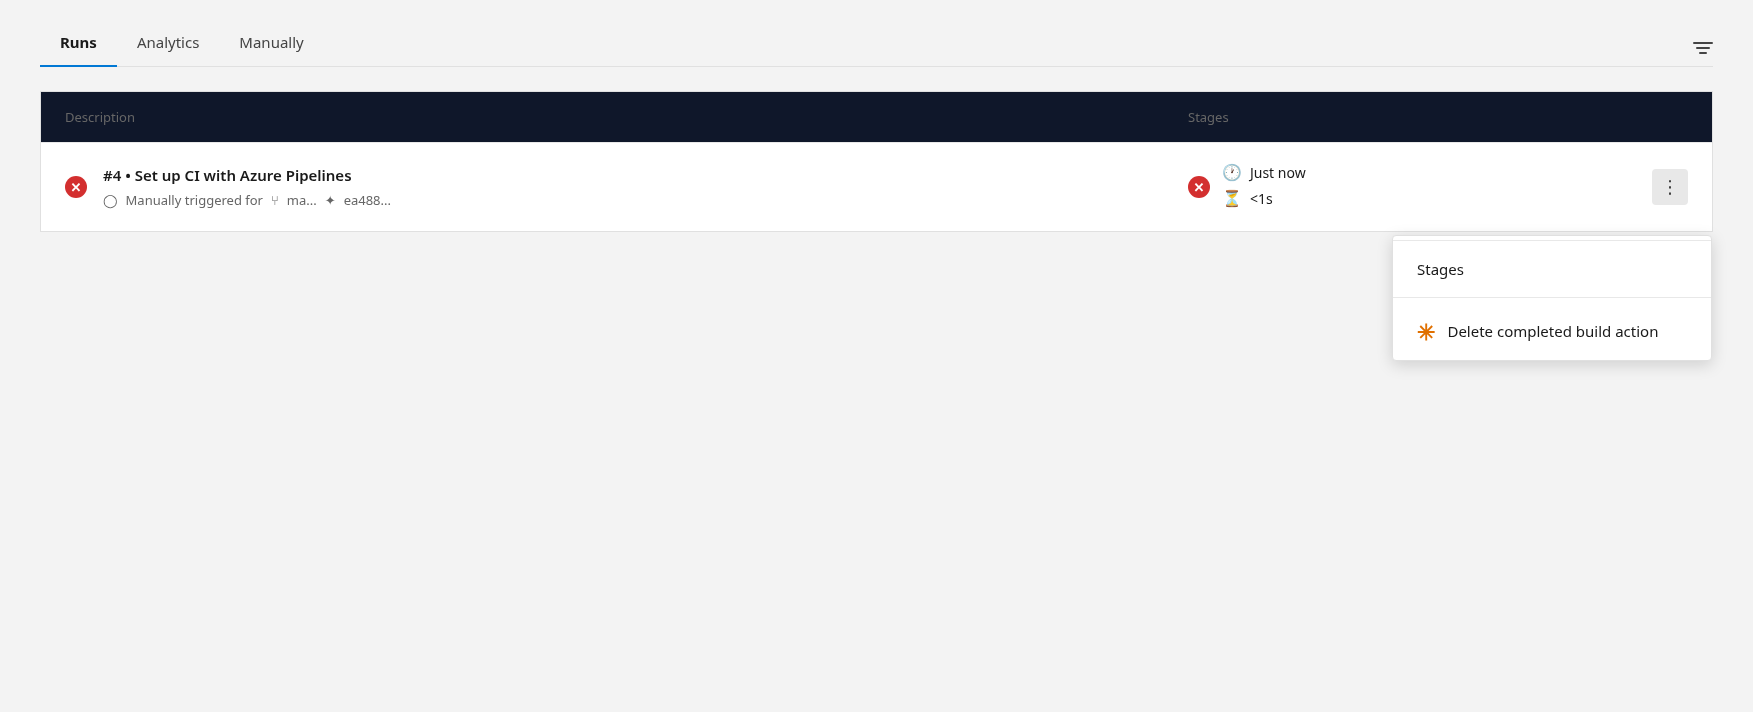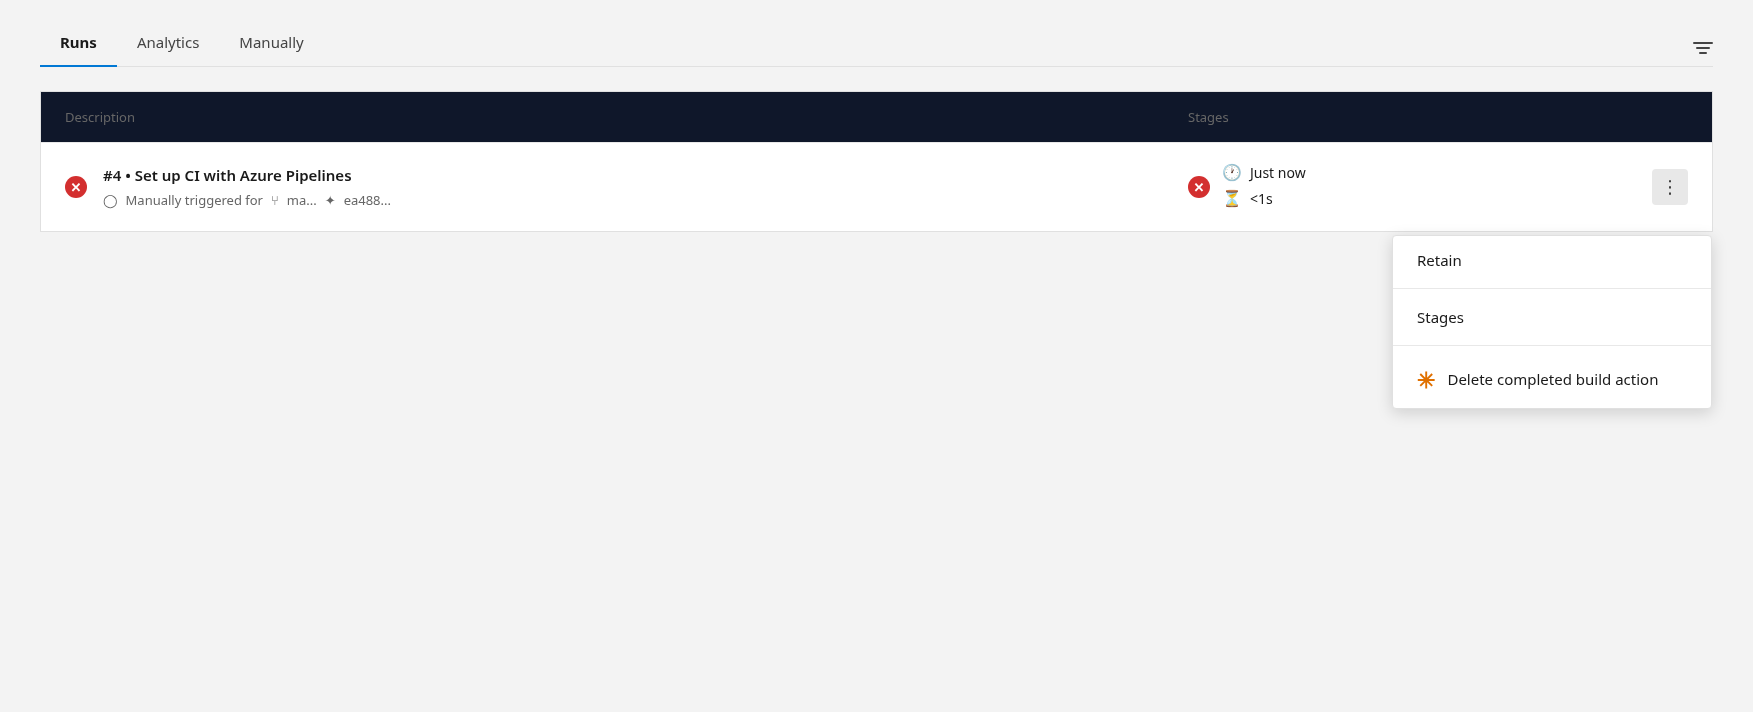--- a/index.html
+++ b/index.html
@@ -304,21 +304,20 @@
                 <span class="time-icon">⏳</span>
                 <span>&lt;1s</span>
               </div>
             </div>
 
             <button class="more-btn" title="More options">⋮</button>
           </div>
         </div>
 
         <div class="context-menu">
-          <div class="context-menu-item">Retain</div>
           <hr class="context-menu-divider">
           <div class="context-menu-item">Stages</div>
           <hr class="context-menu-divider">
           <div class="context-menu-item">
             <span class="context-menu-icon-star">✳</span>
             <span>Delete completed build action</span>
           </div>
         </div>
       </div>
 

